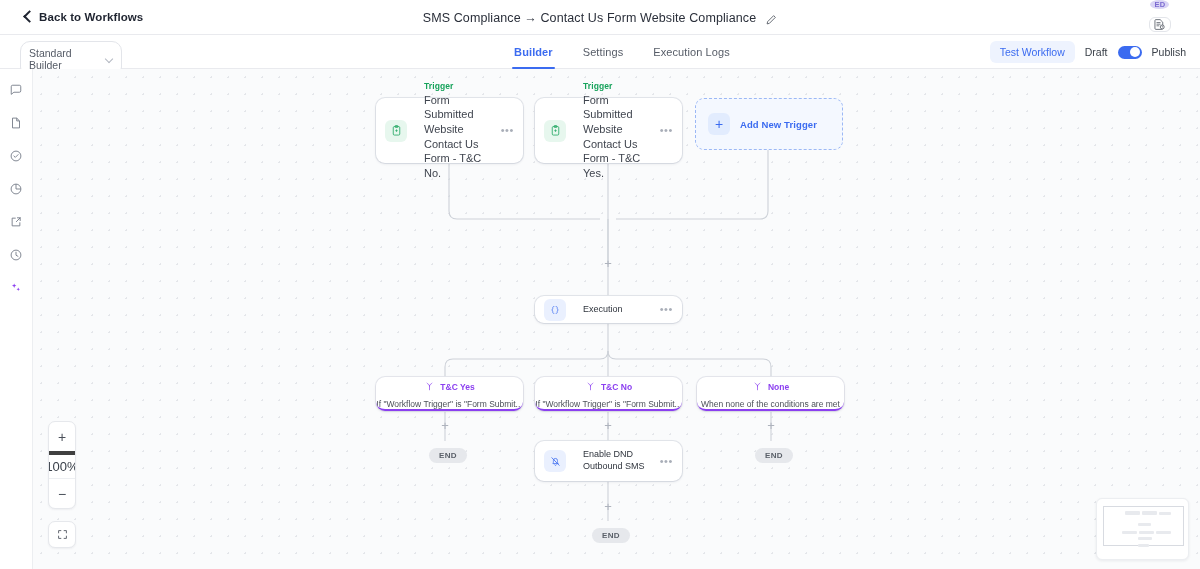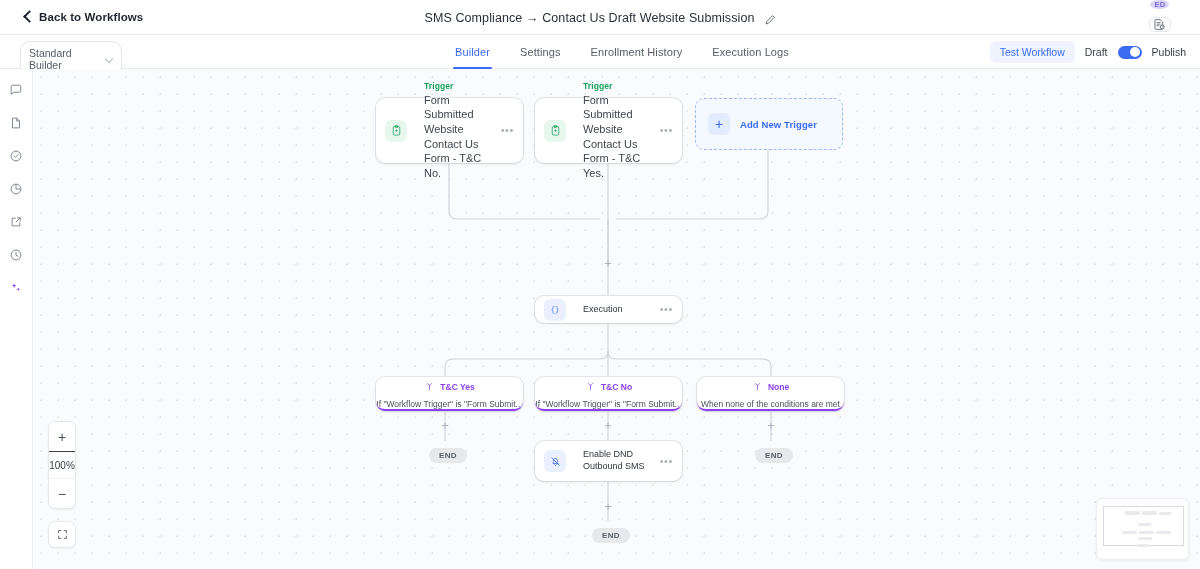--- a/index.html
+++ b/index.html
@@ -73,21 +73,21 @@
     transform: rotate(45deg);
   }
   .tabs{
     position:absolute; left:0;right:0;top:0; height:34px;
     display:flex; align-items:center; justify-content:center; gap:30px;
   }
   .tab{
     font-size:11px; color:#565c67; cursor:pointer; height:34px;
     display:flex;align-items:center; position:relative; letter-spacing:.1px;
   }
-  .tab.active{ color:#3b6bf0; font-weight:400;margin-left:44px; }
+  .tab.active{ color:#3b6bf0; font-weight:700;margin-left:44px; }
   .tab.active::after{
     content:""; position:absolute; left:-2px; right:-2px; bottom:0;
     height:2px; background:#3b6bf0; border-radius:2px;
   }
   .sub-right{
     position:absolute; right:14px; top:0; height:34px;
     display:flex; align-items:center; gap:10px;
   }
   .test-wf{
     font-size:10.5px; color:#3b6bf0; background:#eef3fe;
@@ -173,22 +173,22 @@
   }
 
   
   .zoom-ctrl{
     position:absolute; left:15px; top:352px; width:28px;
     background:#fff; border-radius:7px; border:1px solid #e6e8ec;
     box-shadow:0 1px 2px rgba(30,40,70,.06); overflow:hidden;
   }
   .zc-btn{ height:29px; display:flex;align-items:center;justify-content:center; cursor:pointer;
     font-size:14px; color:#4a505a; }
-  .zc-val{ height:28px; display:flex;align-items:center;justify-content:center; font-size:10px; color:#3a404a;
-    border-top:1px solid #404040; border-bottom:1px solid #edeff2; }
+  .zc-val{ height:28px; display:flex;align-items:center;justify-content:center; font-size:13px; color:#3a404a;
+    border-top:4px solid #404040; border-bottom:1px solid #edeff2; }
   .fit-btn{
     position:absolute; left:15px; top:452px; width:28px;height:27px;
     background:#fff; border-radius:7px; border:1px solid #e6e8ec;
     box-shadow:0 1px 2px rgba(30,40,70,.06);
     display:flex;align-items:center;justify-content:center; cursor:pointer;
   }
   
   .minimap{
     position:absolute; right:11px; bottom:9px; width:93px; height:62px;
     background:#fff; border-radius:6px; border:1px solid #eceef1;
@@ -202,21 +202,21 @@
 
 <div class="app">
 
   <div class="topbar">
     <div class="back-btn">
       <span class="chev-left"></span>
       <span class="back-label">Back to Workflows</span>
     </div>
 
     <div class="title-wrap">
-      <span class="wf-title">SMS Compliance → Contact Us Draft Website Submission</span>
+      <span class="wf-title">SMS Compliance → Contact Us Form Website Compliance</span>
       <span class="pencil-icon">
         <svg width="12" height="12" viewBox="0 0 16 16" fill="none">
           <path d="M11.5 2.2l2.3 2.3-8 8-3 .7.7-3 8-8z" stroke="#4a505a" stroke-width="1.1" stroke-linejoin="round"></path>
         </svg>
       </span>
     </div>
 
     <div class="top-right">
       <div class="avatar">ED</div>
       <div class="icon-btn">
@@ -248,23 +248,20 @@
       <span>Standard Builder</span>
       <span class="sel-caret"></span>
     </div>
 
     <div class="tabs">
       <div class="tab active">
           <span>Builder</span>
         </div>
       <div class="tab">
           <span>Settings</span>
-        </div>
-      <div class="tab">
-          <span>Enrollment History</span>
         </div>
       <div class="tab">
           <span>Execution Logs</span>
         </div>
     </div>
 
     <div class="sub-right">
       <div class="test-wf">Test Workflow</div>
       <span class="draft-label">Draft</span>
       <div class="toggle"></div>

